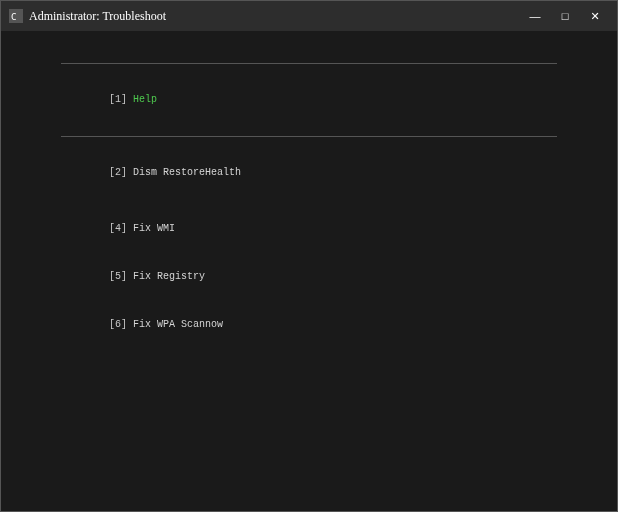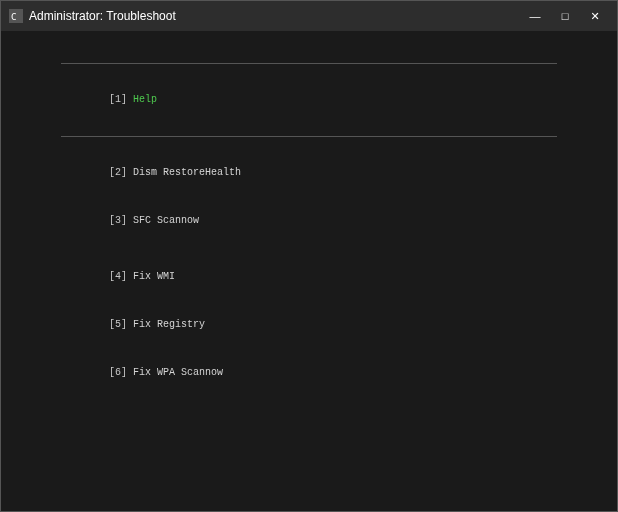--- a/index.html
+++ b/index.html
@@ -51,21 +51,21 @@
     }
 
     .title-bar-icon svg {
       width: 12px;
       height: 12px;
     }
 
     .title-text {
       color: #ffffff;
       font-size: 12px;
-      font-family: Liberation Sans, sans-serif;
+      font-family: Liberation Serif, serif;
     }
 
     .title-bar-controls {
       display: flex;
       gap: 2px;
     }
 
     .title-bar-btn {
       width: 28px;
       height: 20px;
@@ -151,23 +151,20 @@
         <span class="bracket">[1] </span><span class="label-green">Help</span>
       </div>
     </div>
 
     <hr class="separator">
 
     <div class="menu-group">
       <div class="menu-item">
         <span class="bracket">[2] </span><span class="label-white">Dism RestoreHealth</span>
       </div>
-      <div class="menu-item">
-        <span class="bracket">[3] </span><span class="label-white">SFC Scannow</span>
-      </div>
     </div>
 
     <div class="spacer"></div>
 
     <div class="menu-group">
       <div class="menu-item">
         <span class="bracket">[4] </span><span class="label-white">Fix WMI</span>
       </div>
       <div class="menu-item">
         <span class="bracket">[5] </span><span class="label-white">Fix Registry</span>

